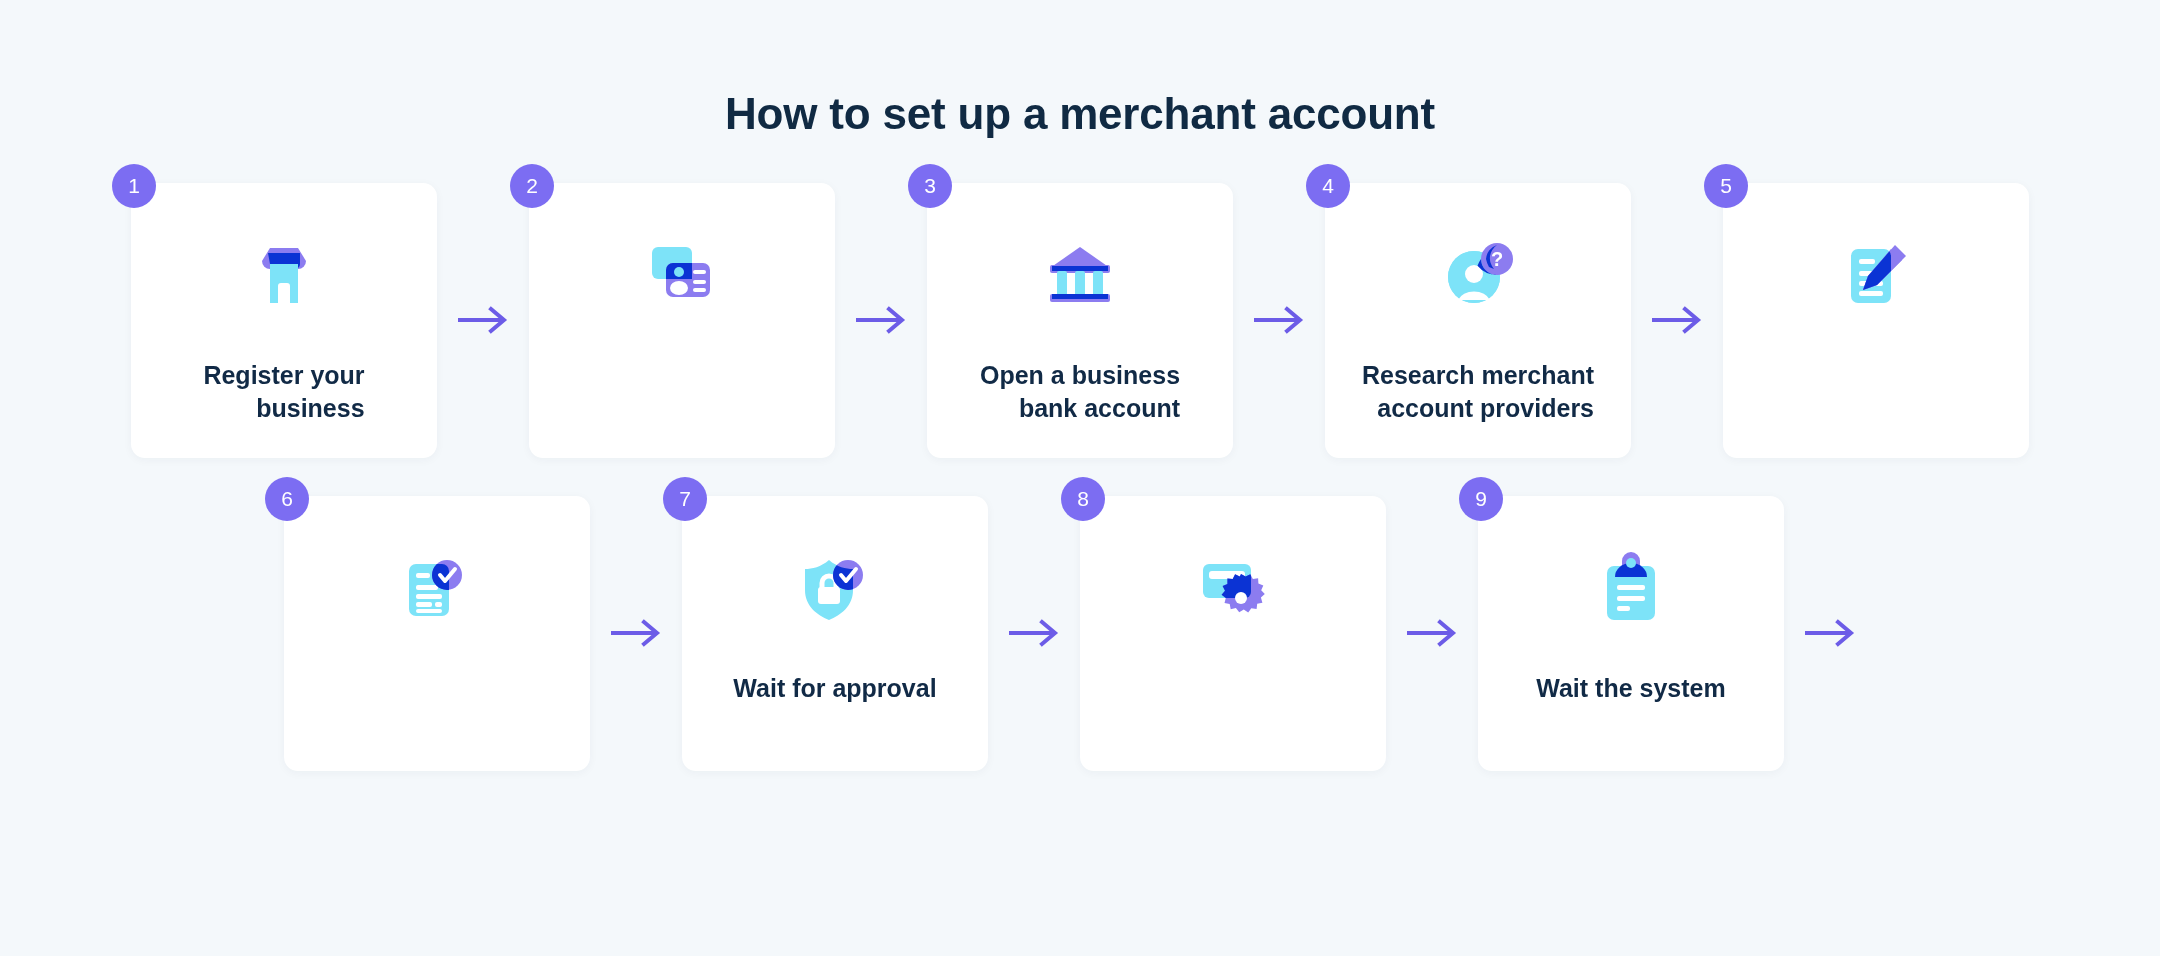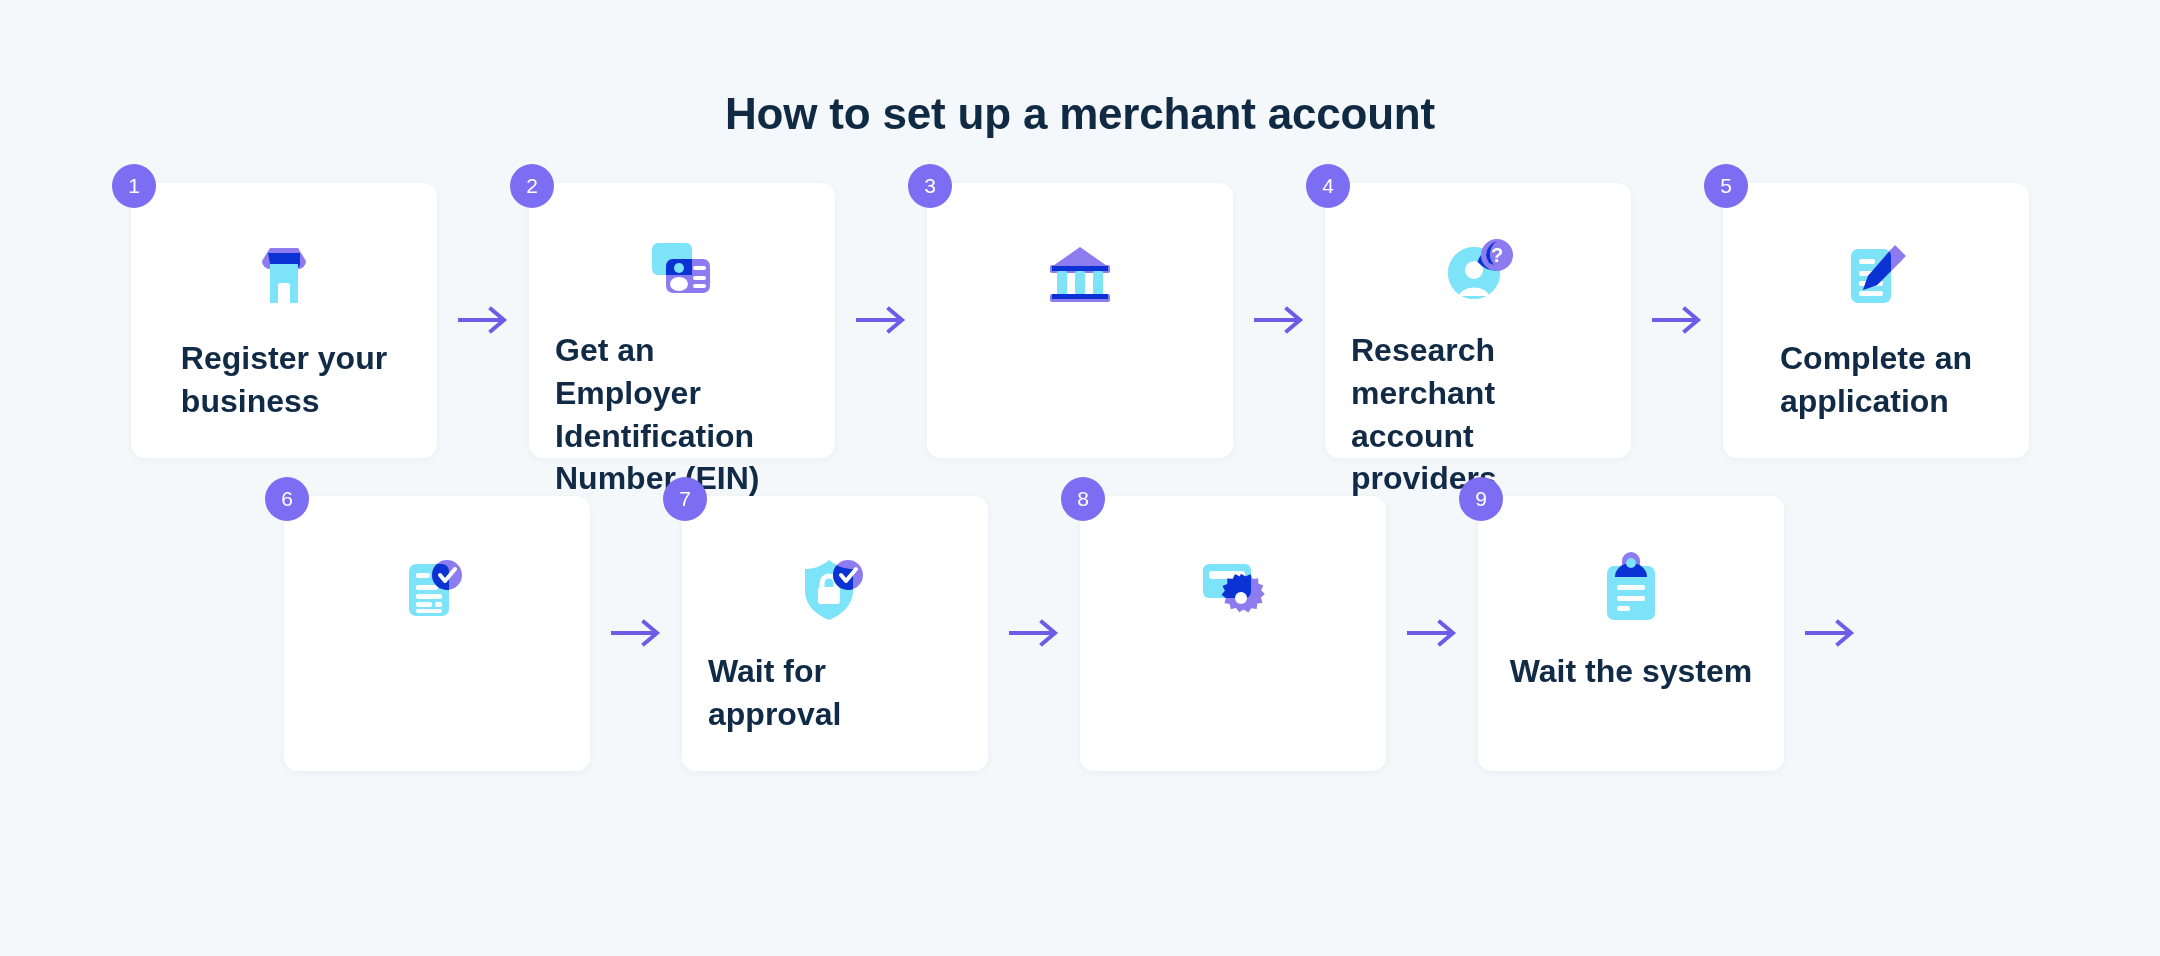--- a/index.html
+++ b/index.html
@@ -89,25 +89,26 @@
     justify-content: center;
     margin-bottom: 14px;
   }
 
   .icon-wrap svg {
     display: block;
   }
 
   .step-label {
     color: #112a46;
-    font-size: 32px;
+    font-size: 25px;
     font-weight: bold;
     line-height: 1.34;
-    text-align: left;
+    text-align: right;
     white-space: pre-line;
+    margin-top: 22px;
   }
 
   .arrow {
     flex: 0 0 92px;
     width: 92px;
     height: 275px;
     display: flex;
     align-items: center;
     justify-content: center;
   }
@@ -157,23 +158,20 @@
               <rect x="14" y="16" width="40" height="32" rx="6" fill="#7de3f8"></rect>
               <rect x="28" y="32" width="44" height="34" rx="7" fill="#8c7cf0"></rect>
               <path d="M28 39 a7 7 0 0 1 7-7 h19 v16 H28 Z" fill="#0b33d4"></path>
               <circle cx="41" cy="41" r="5" fill="#7de3f8"></circle>
               <ellipse cx="41" cy="57" rx="9" ry="7" fill="#ffffff"></ellipse>
               <rect x="55" y="39" width="13" height="4" rx="2" fill="#ffffff"></rect>
               <rect x="55" y="49" width="13" height="4" rx="2" fill="#ffffff"></rect>
               <rect x="55" y="57" width="13" height="4" rx="2" fill="#ffffff"></rect>
             </svg>
           </div>
-          <div class="step-label">Get an Employer
-Identification
-Number (EIN)</div>
         </div>
       </div>
 
       <div class="arrow">
         <svg width="54" height="30" viewBox="0 0 54 30">
           <line x1="2" y1="15" x2="46" y2="15" stroke="#6c5ce7" stroke-width="4"></line>
           <polyline points="35,4 48,15 35,26" fill="none" stroke="#6c5ce7" stroke-width="4" stroke-linecap="square"></polyline>
         </svg>
       </div>
 
@@ -185,20 +183,22 @@
               <path d="M44 16 L74 37 H14 Z" fill="#8c7cf0"></path>
               <rect x="14" y="34" width="60" height="8" rx="2" fill="#8c7cf0"></rect>
               <rect x="16" y="35" width="56" height="5" fill="#0b33d4"></rect>
               <rect x="21" y="40" width="10" height="25" rx="2" fill="#7de3f8"></rect>
               <rect x="39" y="40" width="10" height="25" rx="2" fill="#7de3f8"></rect>
               <rect x="57" y="40" width="10" height="25" rx="2" fill="#7de3f8"></rect>
               <rect x="14" y="63" width="60" height="8" rx="2" fill="#8c7cf0"></rect>
               <rect x="16" y="63" width="56" height="5" fill="#0b33d4"></rect>
             </svg>
           </div>
+          <div class="step-label">Open a business
+bank account</div>
         </div>
       </div>
 
       <div class="arrow">
         <svg width="54" height="30" viewBox="0 0 54 30">
           <line x1="2" y1="15" x2="46" y2="15" stroke="#6c5ce7" stroke-width="4"></line>
           <polyline points="35,4 48,15 35,26" fill="none" stroke="#6c5ce7" stroke-width="4" stroke-linecap="square"></polyline>
         </svg>
       </div>
 
@@ -244,22 +244,20 @@
               <path d="M63 14 L74 25 L45 54 L31 59 L36 45 Z" fill="#8c7cf0"></path>
               <path d="M59 18 L70 29 L45 54 L31 59 L36 45 Z" fill="#8c7cf0"></path>
               <clipPath id="docclip5">
                   <rect x="19" y="18" width="40" height="54" rx="7"></rect>
                 </clipPath>
               <g clip-path="url(#docclip5)">
                 <path d="M63 14 L74 25 L45 54 L31 59 L36 45 Z" fill="#0b33d4"></path>
               </g>
             </svg>
           </div>
-          <div class="step-label">Complete an
-application</div>
         </div>
       </div>
 
     </div>
 
     <div class="row">
 
       <div class="step">
         <div class="badge">6</div>
         <div class="card">

